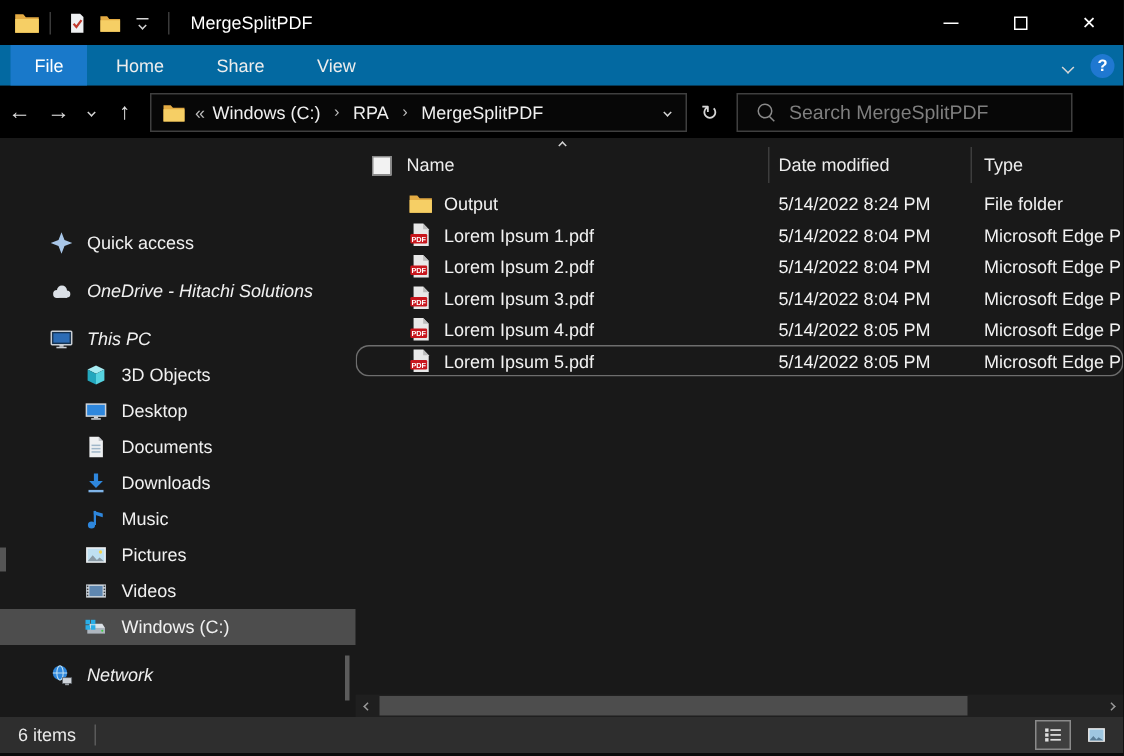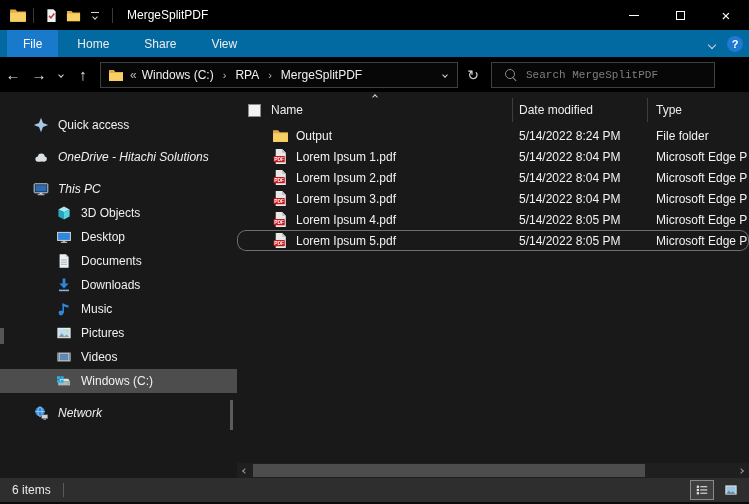--- a/index.html
+++ b/index.html
@@ -45,27 +45,27 @@
   .addr-field .foldico { width: 16px; height: 16px; margin: 0 6px 0 7px; }
   .crumb { padding: 0 3px; color: #f0f0f0; white-space: nowrap; }
   .crumb-sep { color: #bdbdbd; padding: 0 6px; font-size: 11px; }
   .crumb-prefix { color: #bdbdbd; padding-right: 2px; }
   .addr-dd { margin-left: auto; width: 24px; display: flex; justify-content: center; }
   .refresh-btn { width: 30px; height: 28px; display: flex; align-items: center; justify-content: center; color: #d6d6d6; font-size: 14px; }
   .search-field { width: 224px; height: 26px; margin-left: 3px; border: 1px solid #3f3f3f; background: #070707; display: flex; align-items: center; }
   .mag { position: relative; width: 14px; height: 14px; margin: 0 8px 0 12px; }
   .mag::before { content: ""; position: absolute; left: 1px; top: 1px; width: 8px; height: 8px; border: 1.4px solid #8a8a8a; border-radius: 50%; }
   .mag::after { content: ""; position: absolute; left: 9px; top: 9px; width: 5px; height: 1.4px; background: #8a8a8a; transform: rotate(45deg); transform-origin: 0 0; }
-  .search-field input { background: transparent; border: none; outline: none; color: #fdba74; font-family: Liberation Mono, monospace; font-size: 11px; width: 170px; }
+  .search-field input { background: transparent; border: none; outline: none; color: #fdba74; font-family: Liberation Sans, sans-serif; font-size: 13px; width: 170px; }
   .search-field input::placeholder { color: #7f7f7f; }
 
   
   .main { flex: 1 1 auto; display: flex; background: #191919; position: relative; min-height: 0; }
 
-  .sidebar { width: 237px; flex: 0 0 auto; padding-top: 21px; position: relative; }
+  .sidebar { width: 237px; flex: 0 0 auto; padding-top: 21px; position: relative; margin-top: 37px; }
   .side-item { height: 24px; display: flex; align-items: center; padding-left: 33px; white-space: nowrap; }
   .side-item.child { padding-left: 56px; }
   .side-item.gap { margin-top: 8px; font-style: italic; }
   .side-item.selected { background: #4d4d4d; }
   .side-item svg { width: 16px; height: 16px; margin-right: 9px; flex: 0 0 auto; }
   .side-scroll-thumb { position: absolute; right: 4px; top: 308px; width: 3px; height: 30px; background: #5c5c5c; }
   .edge-scroll-thumb { position: absolute; left: 0; top: 236px; width: 4px; height: 16px; background: #555; }
 
   
   .files { flex: 1 1 auto; position: relative; display: flex; flex-direction: column; min-width: 0; }

